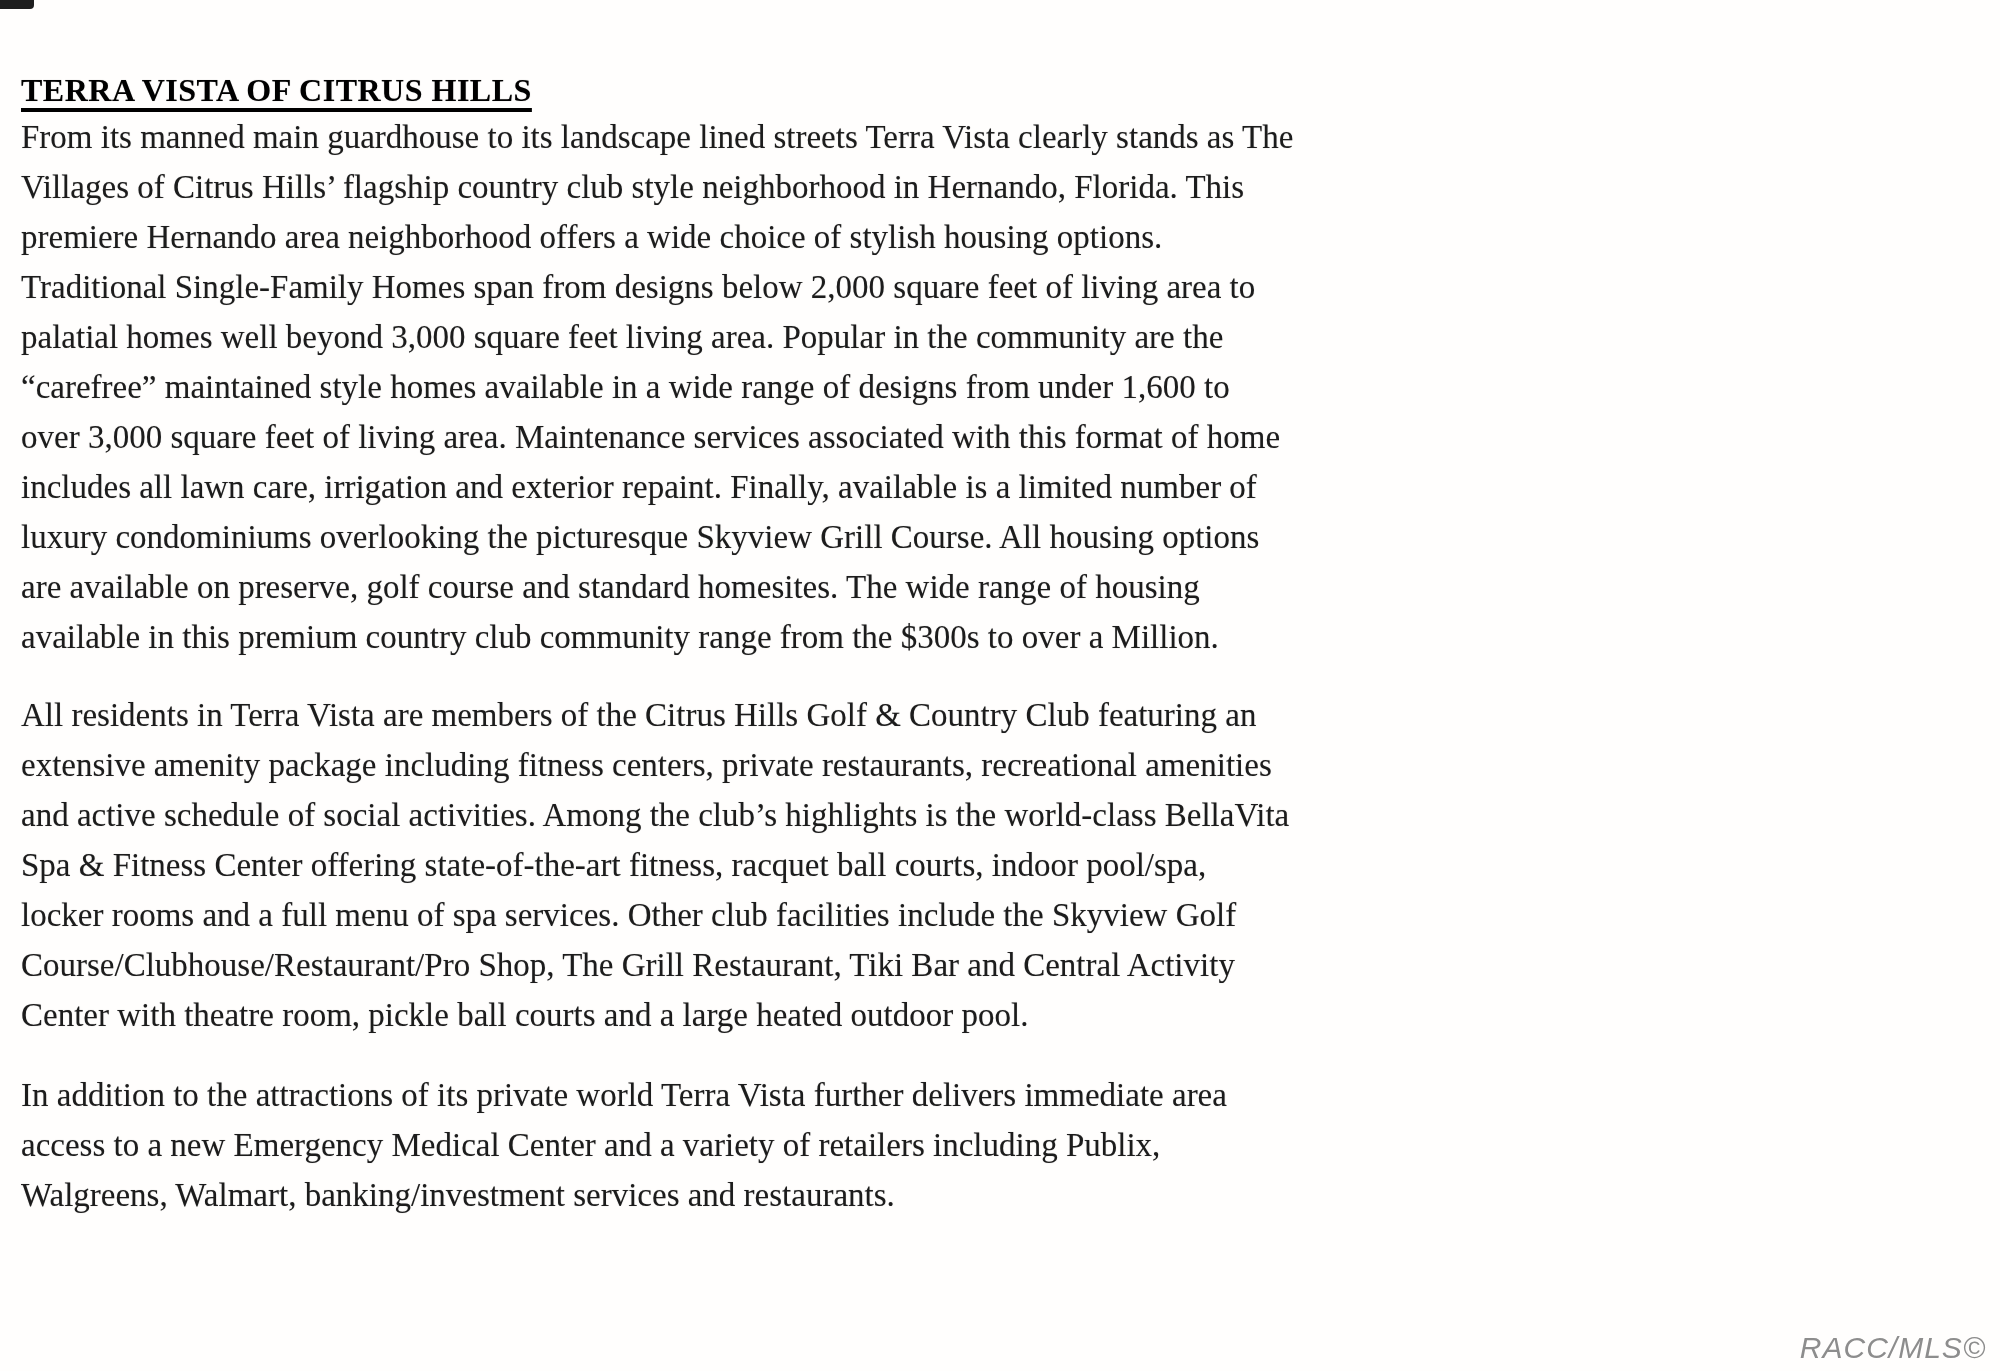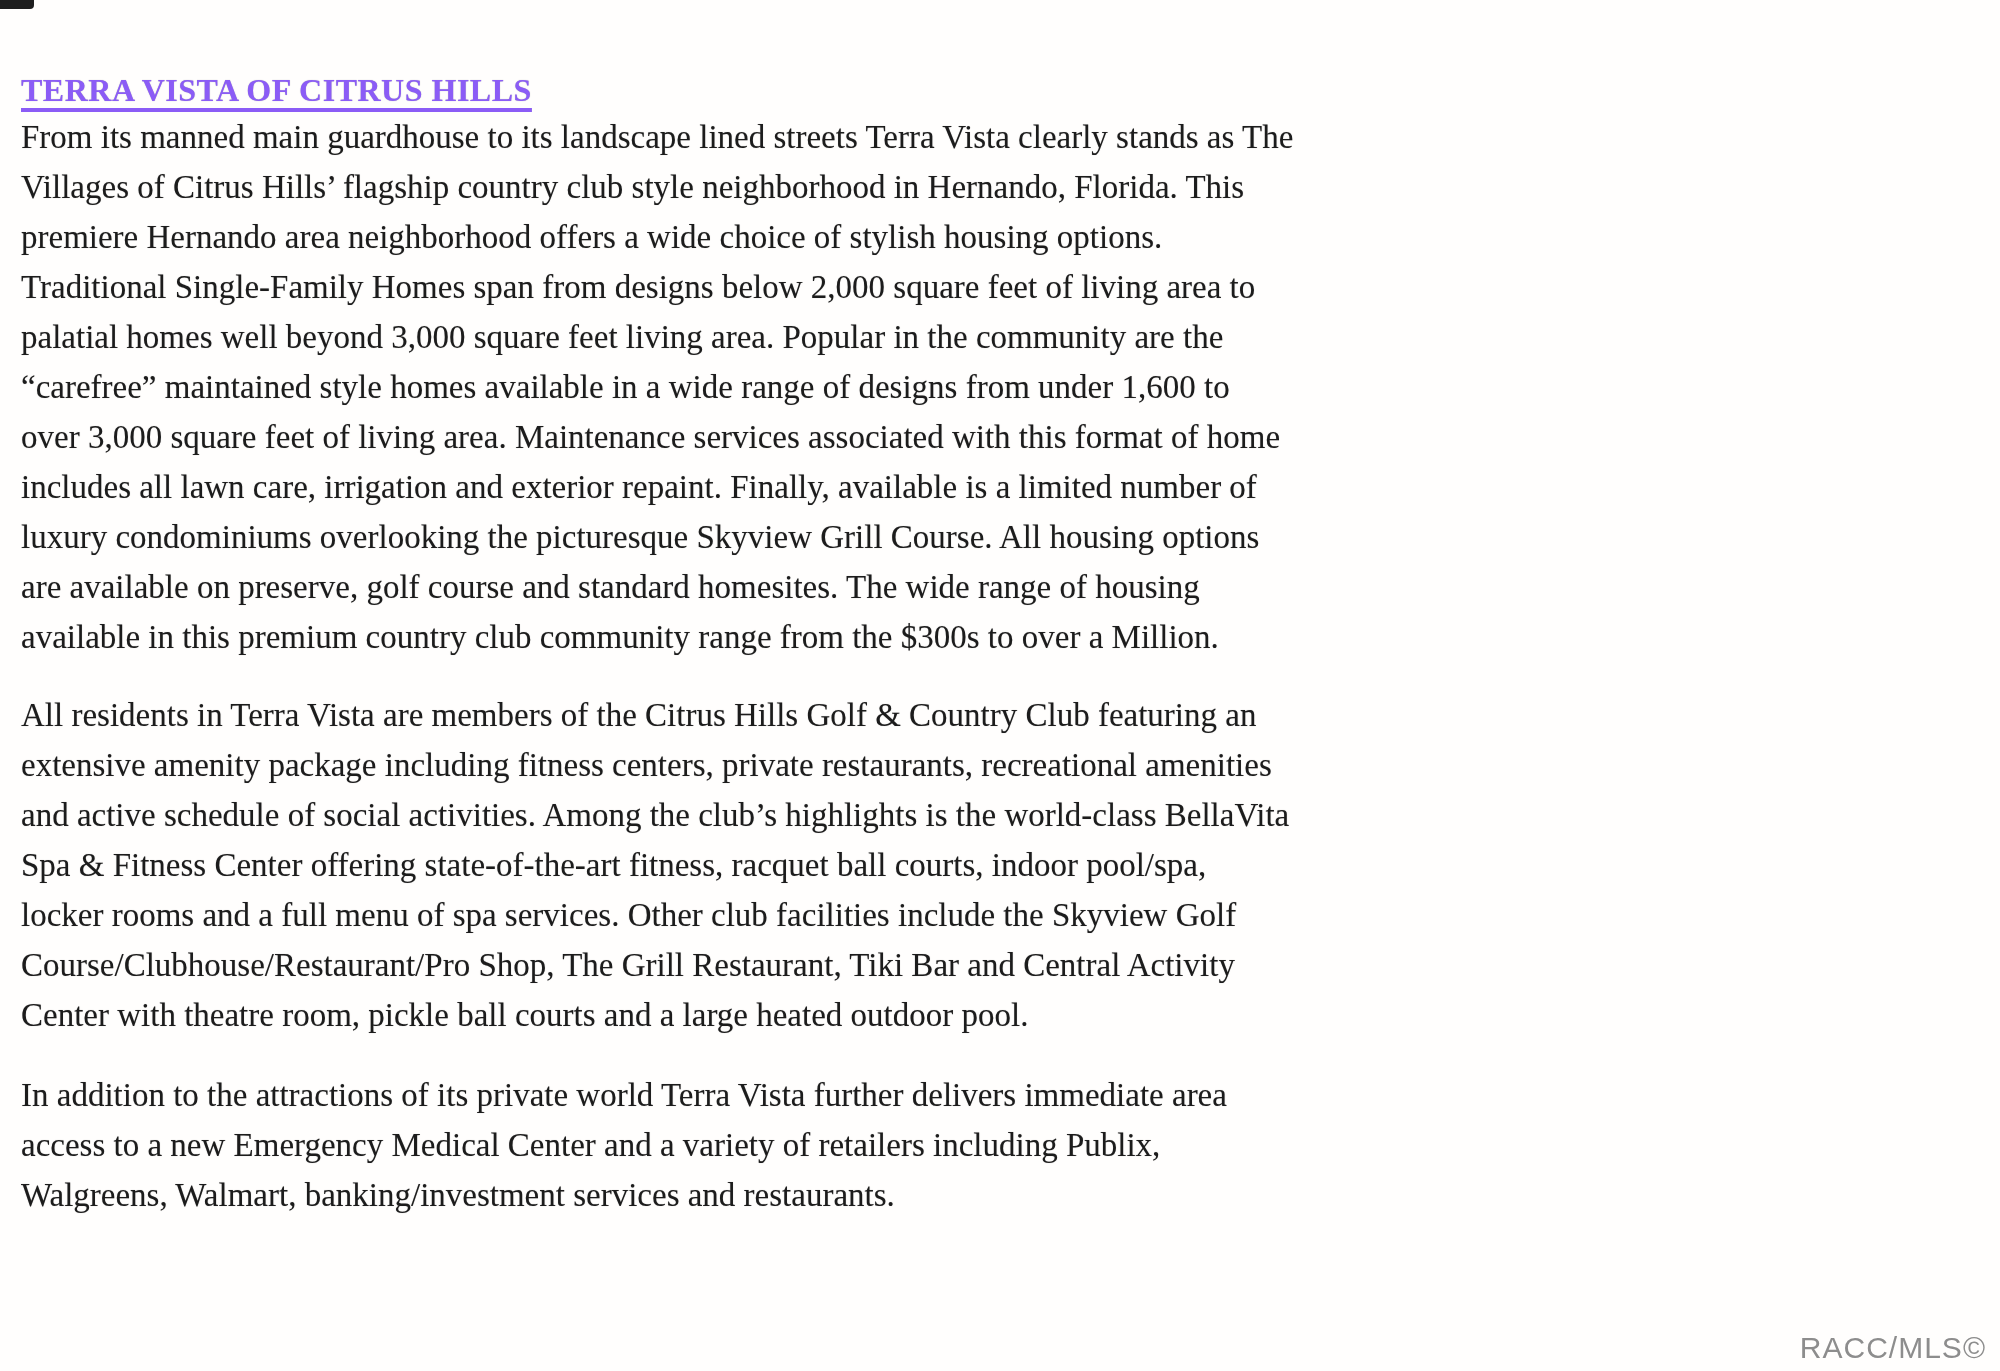--- a/index.html
+++ b/index.html
@@ -29,21 +29,21 @@
     background: #1e1e1e;
     border-bottom-right-radius: 4px;
   }
   .doc-title {
     position: absolute;
     left: 21px;
     top: 50px;
     font-size: 32px;
     line-height: 1.2;
     font-weight: bold;
-    color: #8b5cf6;
+    color: #000000;
     text-decoration: underline;
     text-decoration-thickness: 4px;
     text-underline-offset: 7px;
     letter-spacing: 0.5px;
     white-space: nowrap;
     text-shadow: 0 0 1px rgba(0,0,0,0.30);
   }
   .para {
     position: absolute;
     left: 21px;
@@ -60,20 +60,21 @@
   #para-3 { top: 1070px; }
   .watermark {
     position: absolute;
     right: 14px;
     bottom: 6px;
     font-family: "Liberation Sans", "DejaVu Sans", sans-serif;
     font-size: 30px;
     color: #8d8d8d;
     letter-spacing: 1px;
     white-space: nowrap;
+    font-style: italic;
   }
 </style>
 </head>
 <body>
 
 <div class="page">
 
   <div class="corner-artifact"></div>
 
   <h1 class="doc-title">TERRA VISTA OF CITRUS HILLS</h1>

